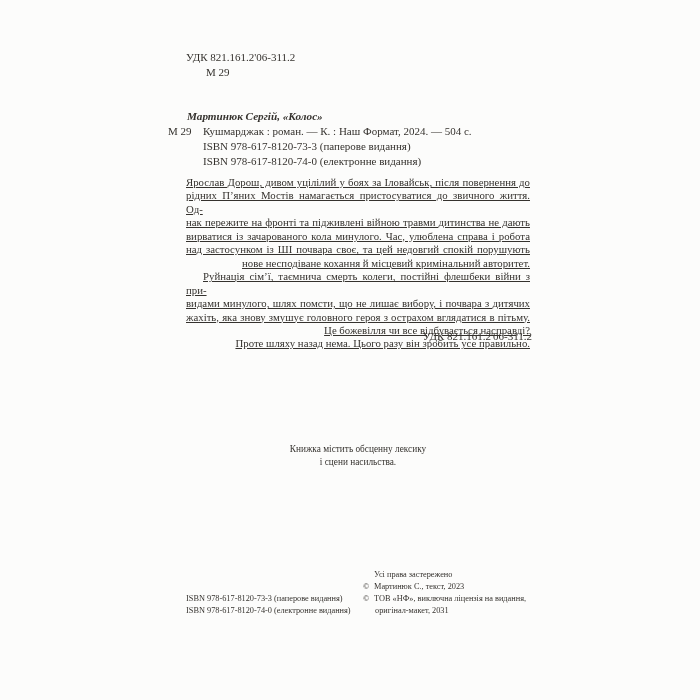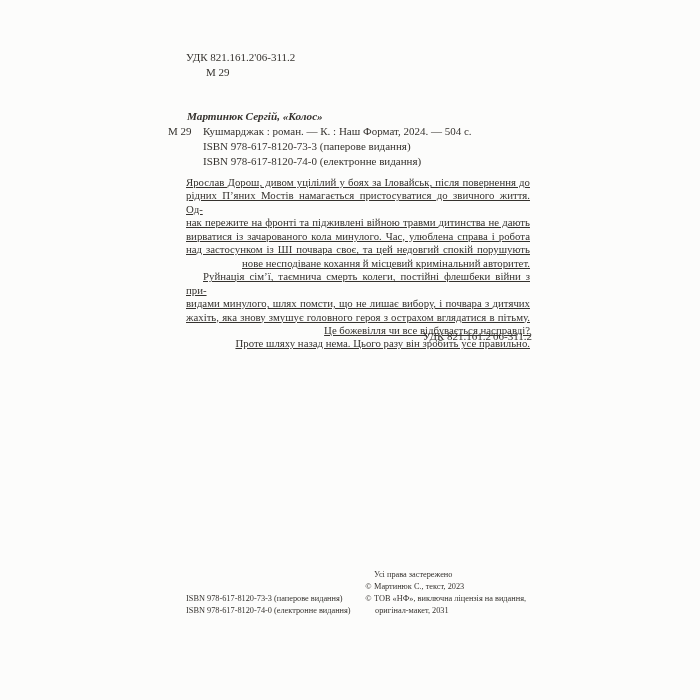--- a/index.html
+++ b/index.html
@@ -39,21 +39,21 @@
 
   
   .note {
     position: absolute; left: 186px; top: 443px; width: 344px;
     text-align: center; font-size: 9.3px; line-height: 13px;
   }
 
   
   .footer-left { position: absolute; left: 186px; top: 593px; font-size: 8.3px; line-height: 12px; }
   .footer-right { position: absolute; left: 363px; top: 569px; font-size: 8.3px; line-height: 11.9px; }
-  .fr-line { display: flex; text-align: center; }
+  .fr-line { display: flex; }
   .fr-line .c { display: inline-block; width: 11px; flex: none; }
   .fr-pad { padding-left: 11px; }
   .fr-pad2 { padding-left: 12px; }
 </style>
 </head>
 <body>
 
 <div class="page">
 
   <div class="udk-header">
@@ -78,20 +78,24 @@
     <div class="lline">нове несподіване кохання й місцевий кримінальний авторитет.</div>
     <div class="jline ind">Руйнація сім’ї, таємнича смерть колеги, постійні флешбеки війни з при-</div>
     <div class="jline">видами минулого, шлях помсти, що не лишає вибору, і почвара з дитячих</div>
     <div class="jline">жахіть, яка знову змушує головного героя з острахом вглядатися в пітьму.</div>
     <div class="lline">Це божевілля чи все відбувається насправді?</div>
     <div class="lline ind">Проте шляху назад нема. Цього разу він зробить усе правильно.</div>
   </div>
 
   <div class="udk-right">УДК 821.161.2'06-311.2</div>
 
+  <div class="note">
+    <div>Книжка містить обсценну лексику</div>
+    <div>і сцени насильства.</div>
+  </div>
 
   <div class="footer-left">
     <div>ISBN 978-617-8120-73-3 (паперове видання)</div>
     <div>ISBN 978-617-8120-74-0 (електронне видання)</div>
   </div>
 
   <div class="footer-right">
     <div class="fr-line fr-pad">Усі права застережено</div>
     <div class="fr-line">
       <span class="c">©</span>

